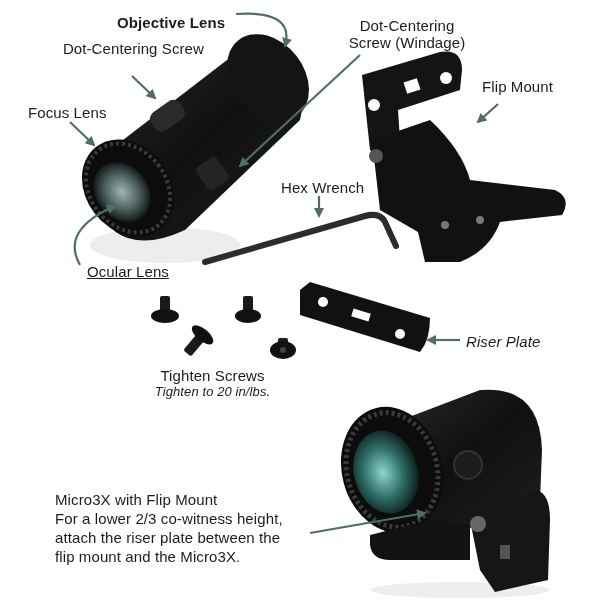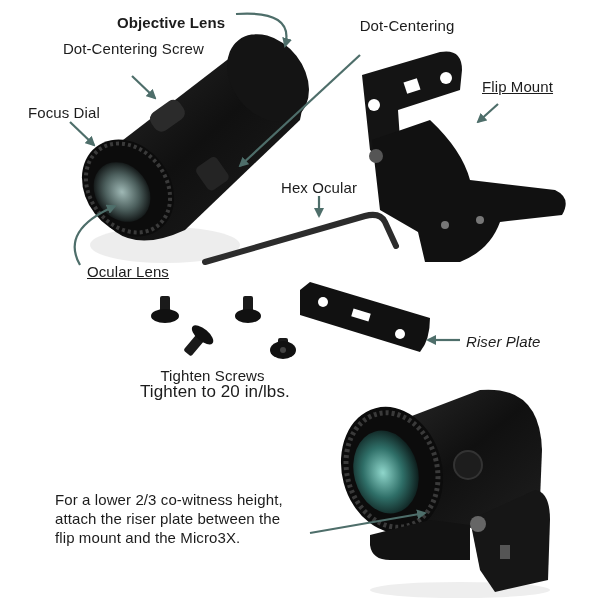--- a/index.html
+++ b/index.html
@@ -116,36 +116,38 @@
   </svg>
 
   <div class="lbl" style="left:117px;top:14px;font-weight:bold;">Objective Lens</div>
 
   <div class="lbl center" style="left:44px;top:40px;width:160px;text-align:right;">
     <div>Dot-Centering Screw</div>
   </div>
 
   <div class="lbl center" style="left:306px;top:17px;width:130px;margin-left:36px;">
     <div>Dot-Centering</div>
+    <div>Screw (Windage)</div>
   </div>
 
-  <div class="lbl" style="left:28px;top:104px;">Focus Dial</div>
+  <div class="lbl" style="left:28px;top:104px;">Focus Lens</div>
 
-  <div class="lbl" style="left:482px;top:78px;text-decoration:underline;">Flip Mount</div>
+  <div class="lbl" style="left:482px;top:78px;">Flip Mount</div>
 
-  <div class="lbl" style="left:281px;top:179px;">Hex Ocular</div>
+  <div class="lbl" style="left:281px;top:179px;">Hex Wrench</div>
 
   <div class="lbl" style="left:87px;top:263px;text-decoration:underline;">Ocular Lens</div>
 
   <div class="lbl" style="left:466px;top:333px;font-style:italic;">Riser Plate</div>
 
   <div class="lbl center" style="left:140px;top:367px;width:145px;">
     <div>Tighten Screws</div>
-    <div class="small" style="font-size:17px;line-height:16px;">Tighten to 20 in/lbs.</div>
+    <div class="small" style="font-size:13px;line-height:16px;font-style:italic;">Tighten to 20 in/lbs.</div>
   </div>
 
   <div class="lbl" style="left:55px;top:490px;line-height:19px;">
+    <div>Micro3X with Flip Mount</div>
     <div class="it">For a lower 2/3 co-witness height,</div>
     <div class="it">attach the riser plate between the</div>
     <div class="it">flip mount and the Micro3X.</div>
   </div>
 
 </div>
 
 </body></html>

